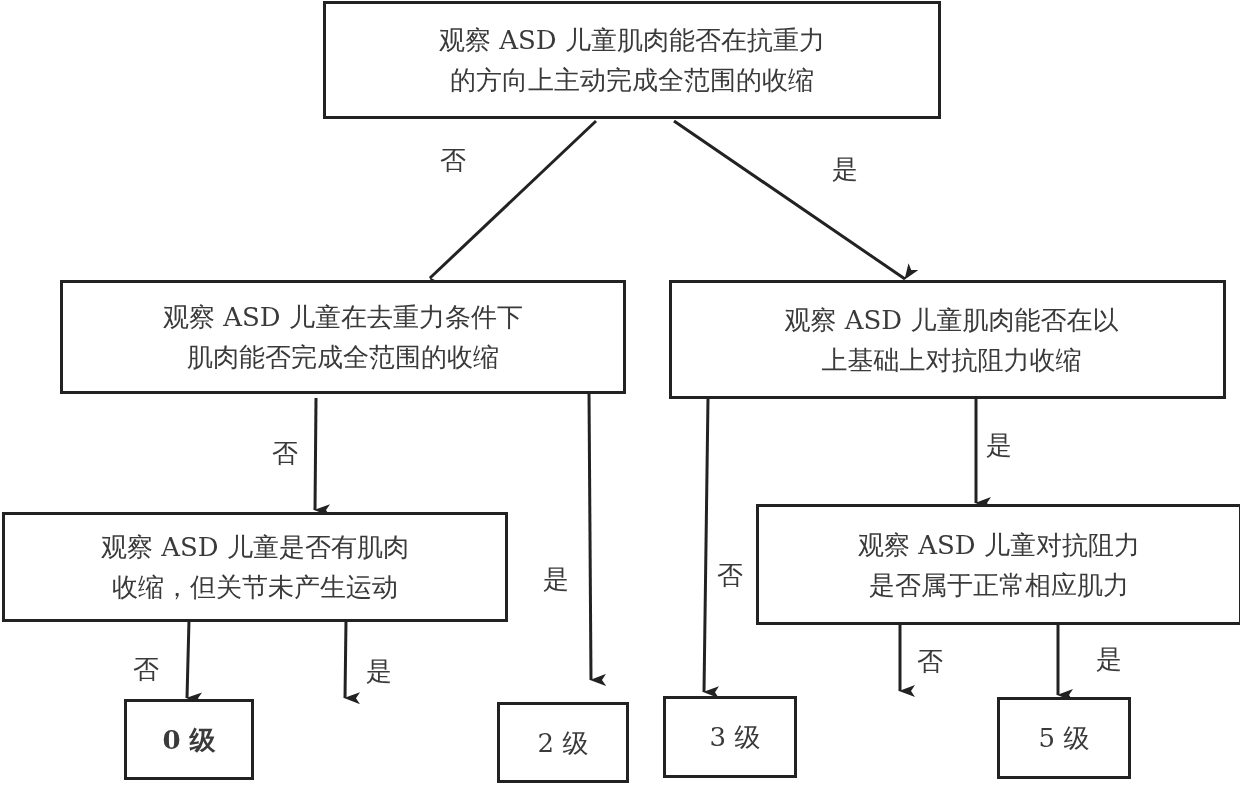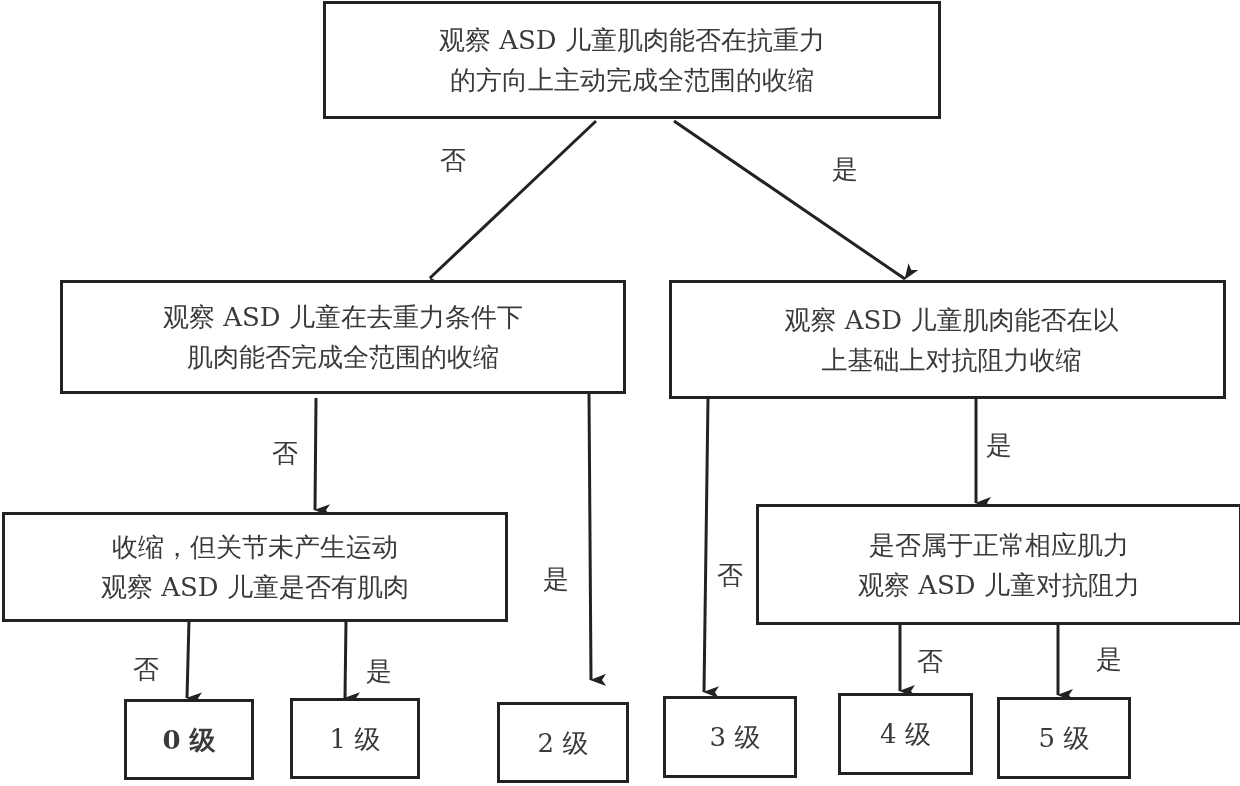--- a/index.html
+++ b/index.html
@@ -98,43 +98,37 @@
     <span class="line">观察 ASD 儿童在去重力条件下</span>
     <span class="line">肌肉能否完成全范围的收缩</span>
   </div>
 
   <div class="node" style="left:669px; top:280px; width:557px; height:119px;padding-left:8px;">
     <span class="line">观察 ASD 儿童肌肉能否在以</span>
     <span class="line">上基础上对抗阻力收缩</span>
   </div>
 
   <div class="node" style="left:2px; top:512px; width:506px; height:110px;">
+    <span class="line">观察 ASD 儿童是否有肌肉</span>
     <span class="line">收缩，但关节未产生运动</span>
-    <span class="line">观察 ASD 儿童是否有肌肉</span>
   </div>
 
   <div class="node" style="left:756px; top:504px; width:486px; height:121px;">
+    <span class="line">观察 ASD 儿童对抗阻力</span>
     <span class="line">是否属于正常相应肌力</span>
-    <span class="line">观察 ASD 儿童对抗阻力</span>
   </div>
 
   <div class="node leaf" style="left:124px; top:699px; width:130px; height:81px;font-weight:bold;">
     <span class="line">0 级</span>
-  </div>
-  <div class="node leaf" style="left:290px; top:698px; width:130px; height:81px;">
-    <span class="line">1 级</span>
   </div>
   <div class="node leaf" style="left:497px; top:702px; width:132px; height:81px;">
     <span class="line">2 级</span>
   </div>
   <div class="node leaf" style="left:663px; top:696px; width:134px; height:82px;padding-left:10px;">
     <span class="line">3 级</span>
-  </div>
-  <div class="node leaf" style="left:838px; top:693px; width:135px; height:82px;">
-    <span class="line">4 级</span>
   </div>
   <div class="node leaf" style="left:997px; top:697px; width:134px; height:82px;">
     <span class="line">5 级</span>
   </div>
 
   <span class="edge-label" style="left:440px; top:145px;">否</span>
   <span class="edge-label" style="left:832px; top:154px;">是</span>
   <span class="edge-label" style="left:272px; top:438px;">否</span>
   <span class="edge-label" style="left:543px; top:564px;">是</span>
   <span class="edge-label" style="left:717px; top:560px;">否</span>

